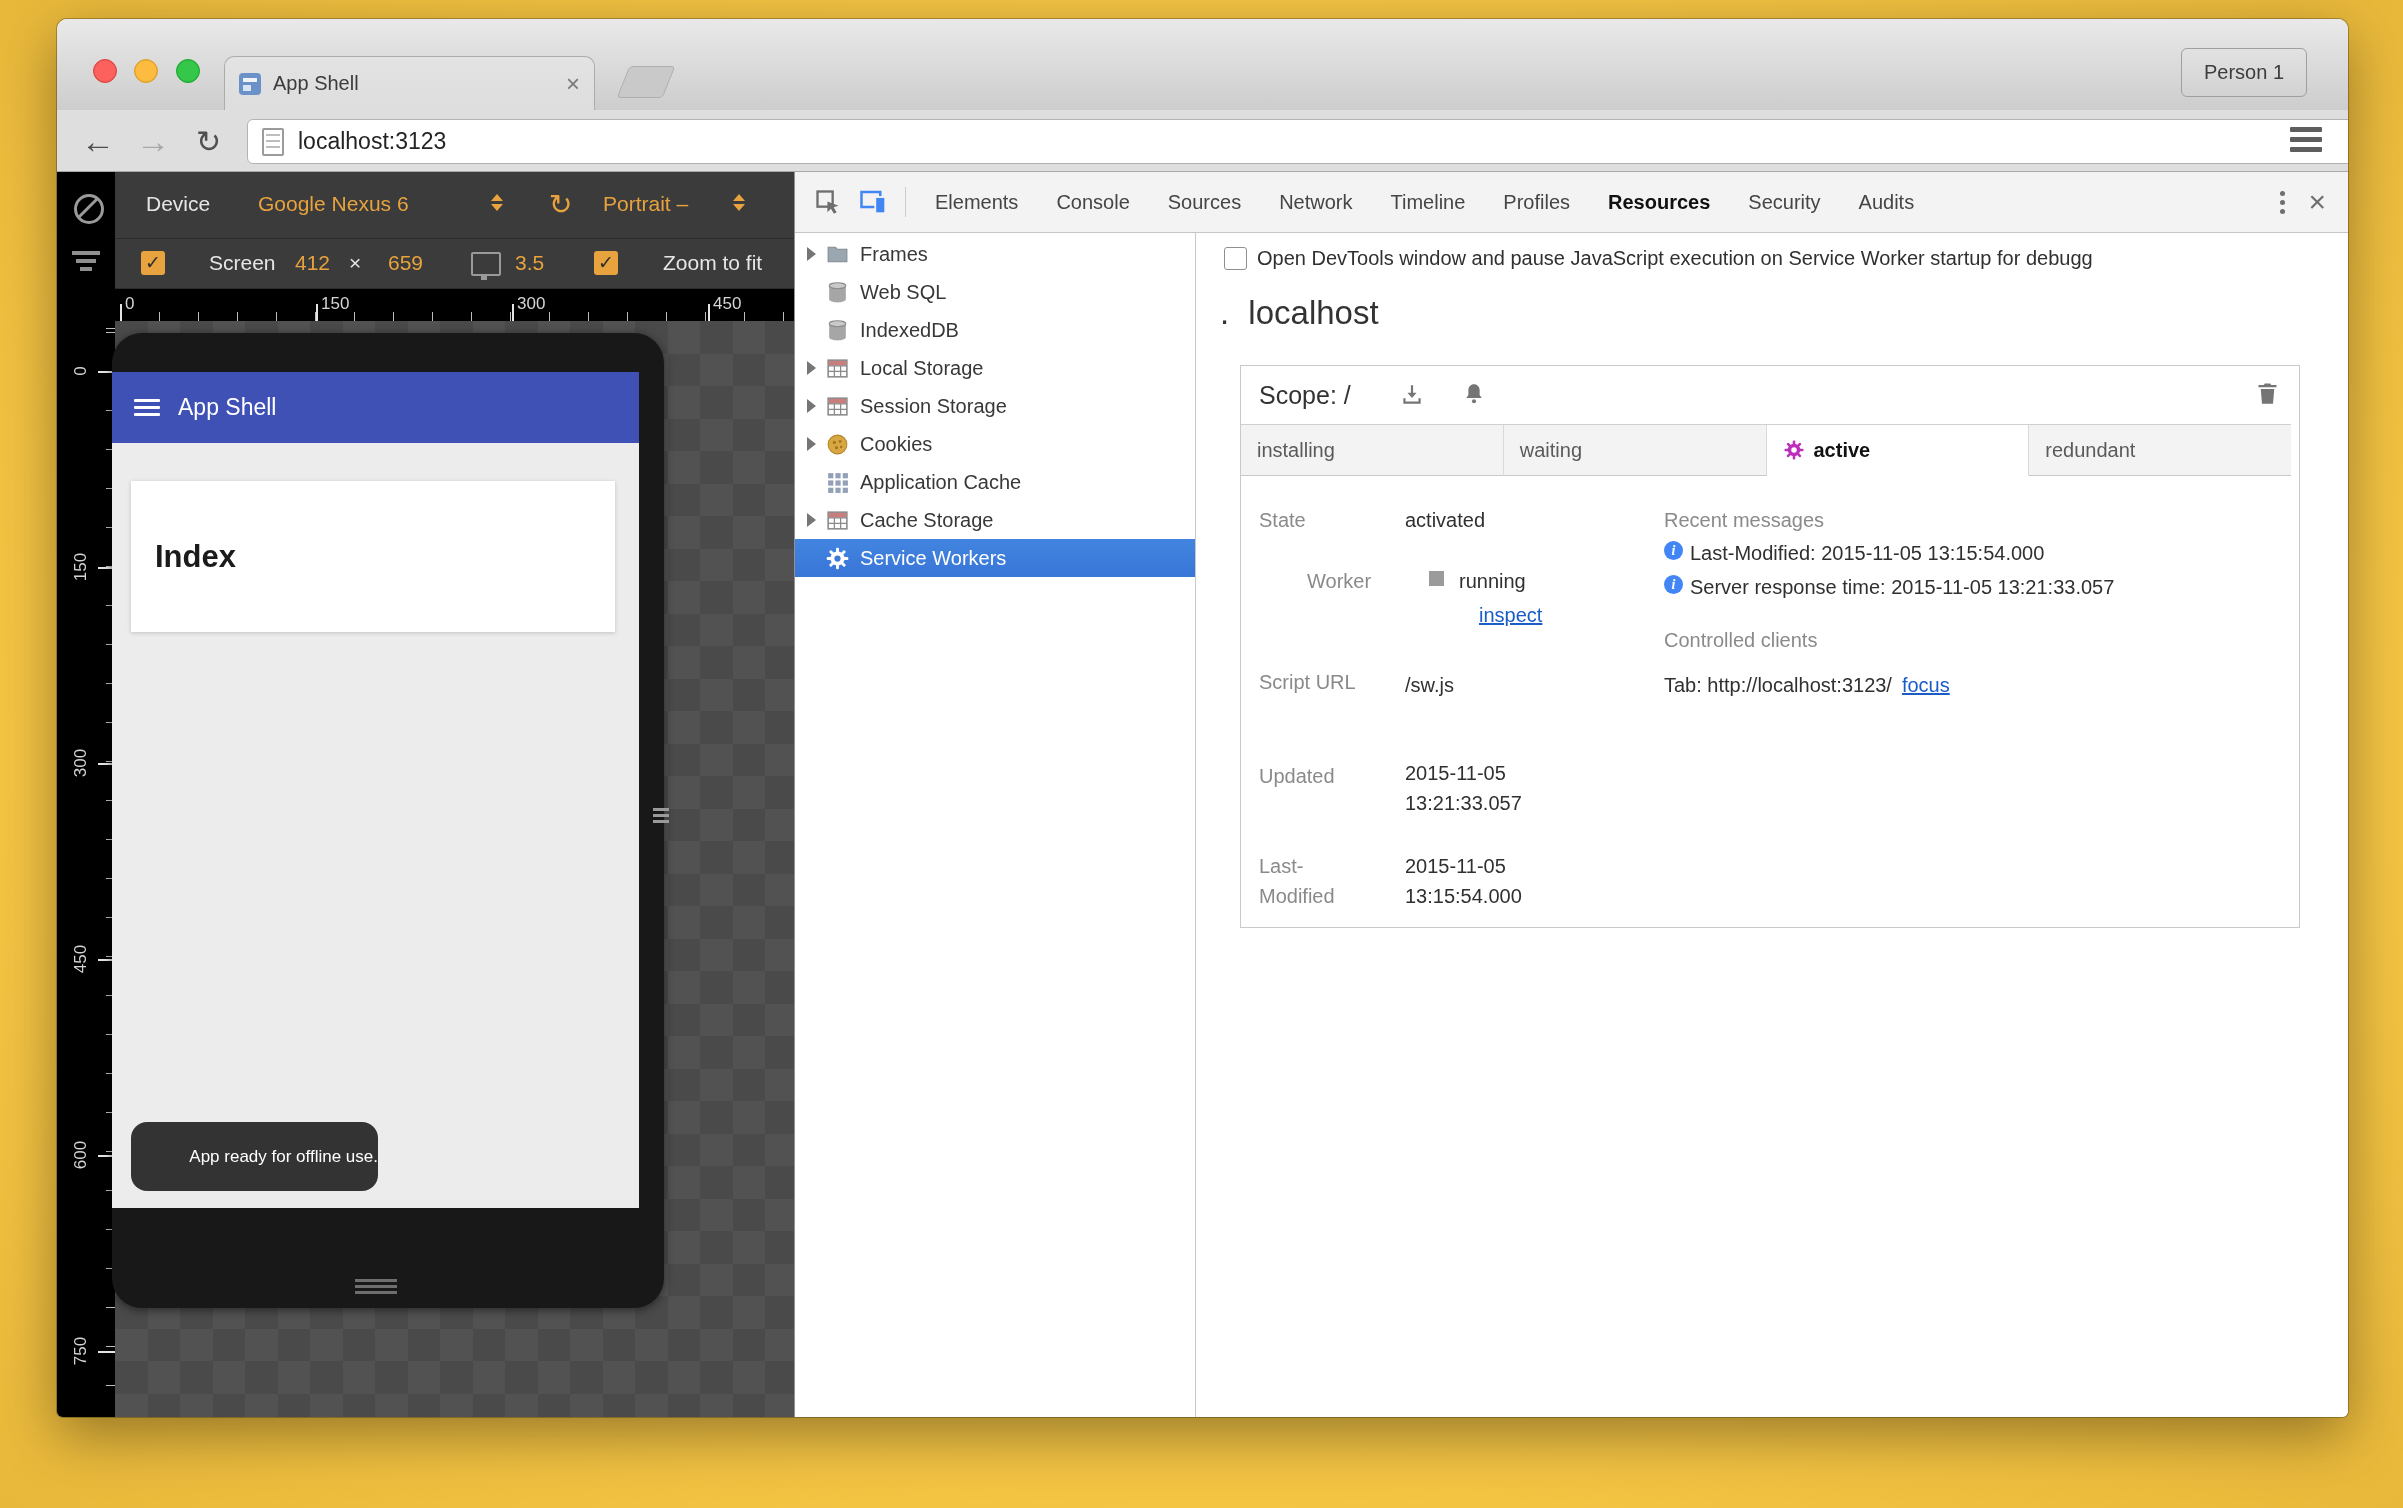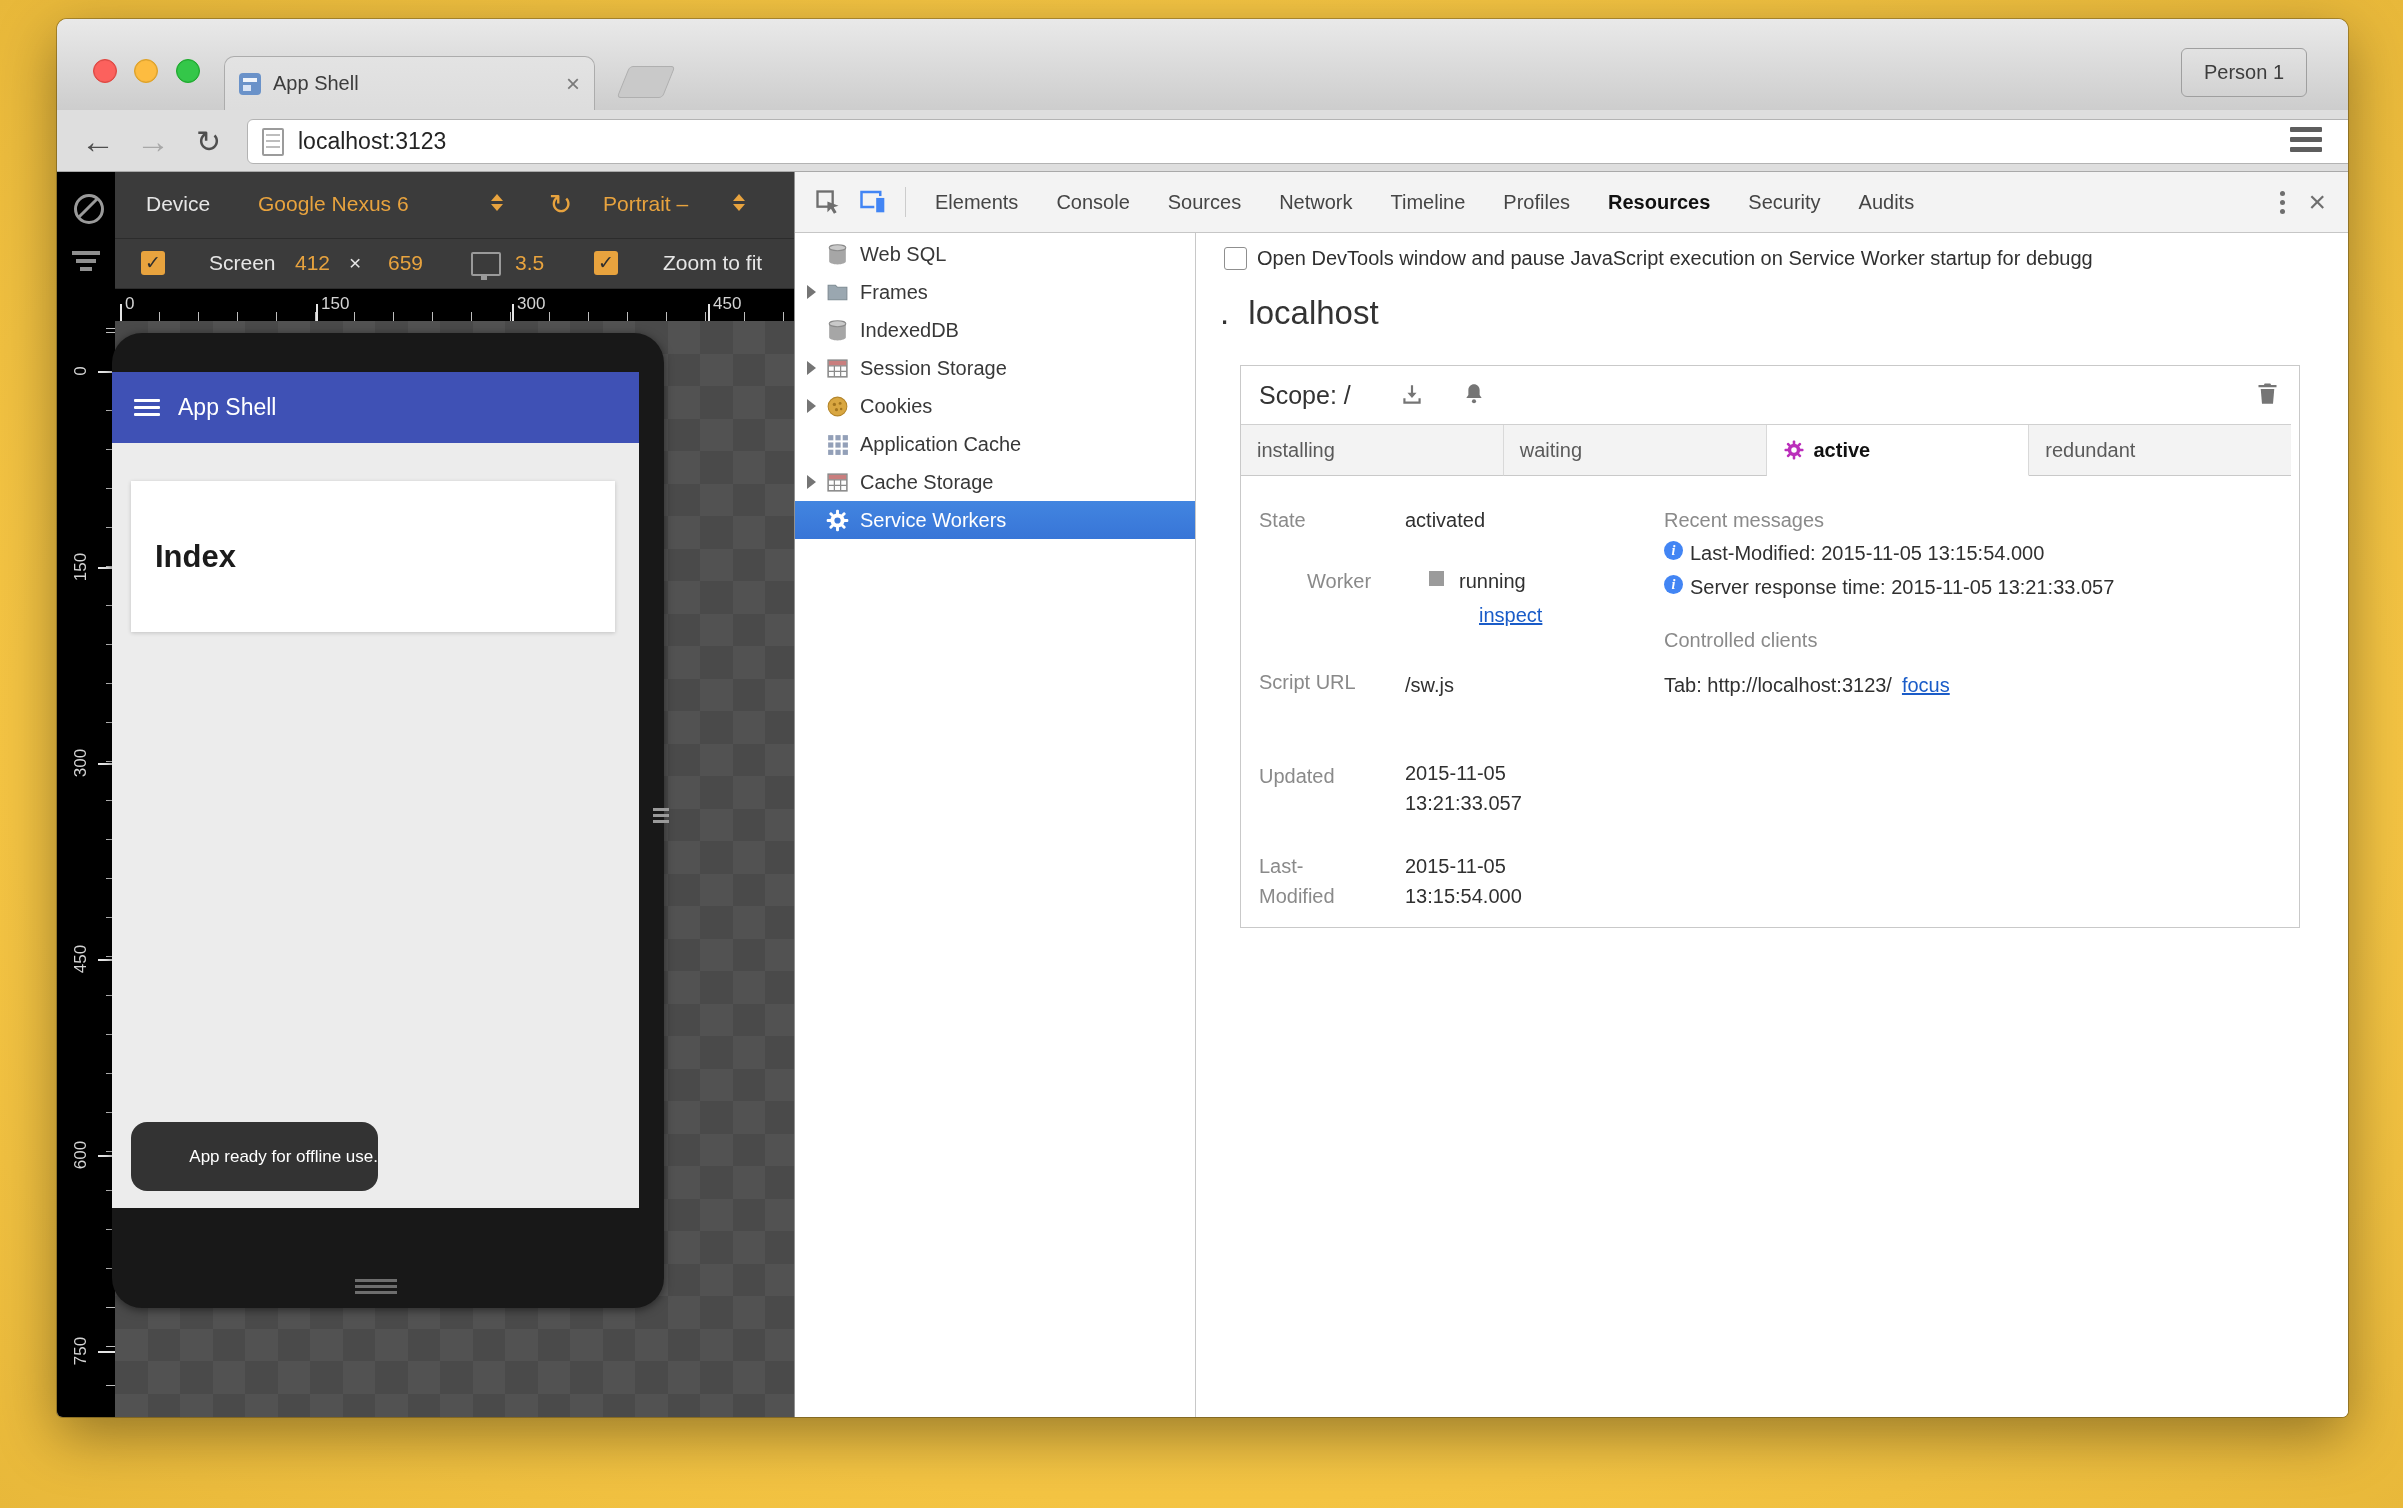--- a/index.html
+++ b/index.html
@@ -329,45 +329,54 @@
             <i></i>
             <i></i>
           </span>
         <span class="dt-close">×</span>
       </div>
 
       <div class="dt-body">
 
         <div class="dt-sidebar">
           <div class="tree-row">
+            <span class="tri"></span>
+            <span class="tree-icon">
+              <svg width="25" height="25" viewBox="0 0 24 24">
+                  <path d="M3 5h7l2 2h9v12H3z" fill="#9AA7B0" stroke="#7E8A92" stroke-width="1"></path>
+                </svg>
+            </span>
+            <span>Frames</span>
+          </div>
+          <div class="tree-row">
             <span class="tri none"></span>
             <span class="tree-icon">
               <svg width="25" height="25" viewBox="0 0 24 24">
                   <use href="#icon-db"></use>
                 </svg>
             </span>
             <span>Web SQL</span>
           </div>
           <div class="tree-row">
+            <span class="tri none"></span>
+            <span class="tree-icon">
+              <svg width="25" height="25" viewBox="0 0 24 24">
+                  <use href="#icon-db"></use>
+                </svg>
+            </span>
+            <span>IndexedDB</span>
+          </div>
+          <div class="tree-row">
             <span class="tri"></span>
             <span class="tree-icon">
               <svg width="25" height="25" viewBox="0 0 24 24">
-                  <path d="M3 5h7l2 2h9v12H3z" fill="#9AA7B0" stroke="#7E8A92" stroke-width="1"></path>
-                </svg>
-            </span>
-            <span>Frames</span>
-          </div>
-          <div class="tree-row">
-            <span class="tri none"></span>
-            <span class="tree-icon">
-              <svg width="25" height="25" viewBox="0 0 24 24">
-                  <use href="#icon-db"></use>
-                </svg>
-            </span>
-            <span>IndexedDB</span>
+                  <use href="#icon-table"></use>
+                </svg>
+            </span>
+            <span>Local Storage</span>
           </div>
           <div class="tree-row">
             <span class="tri"></span>
             <span class="tree-icon">
               <svg width="25" height="25" viewBox="0 0 24 24">
                   <use href="#icon-table"></use>
                 </svg>
             </span>
             <span>Session Storage</span>
           </div>

